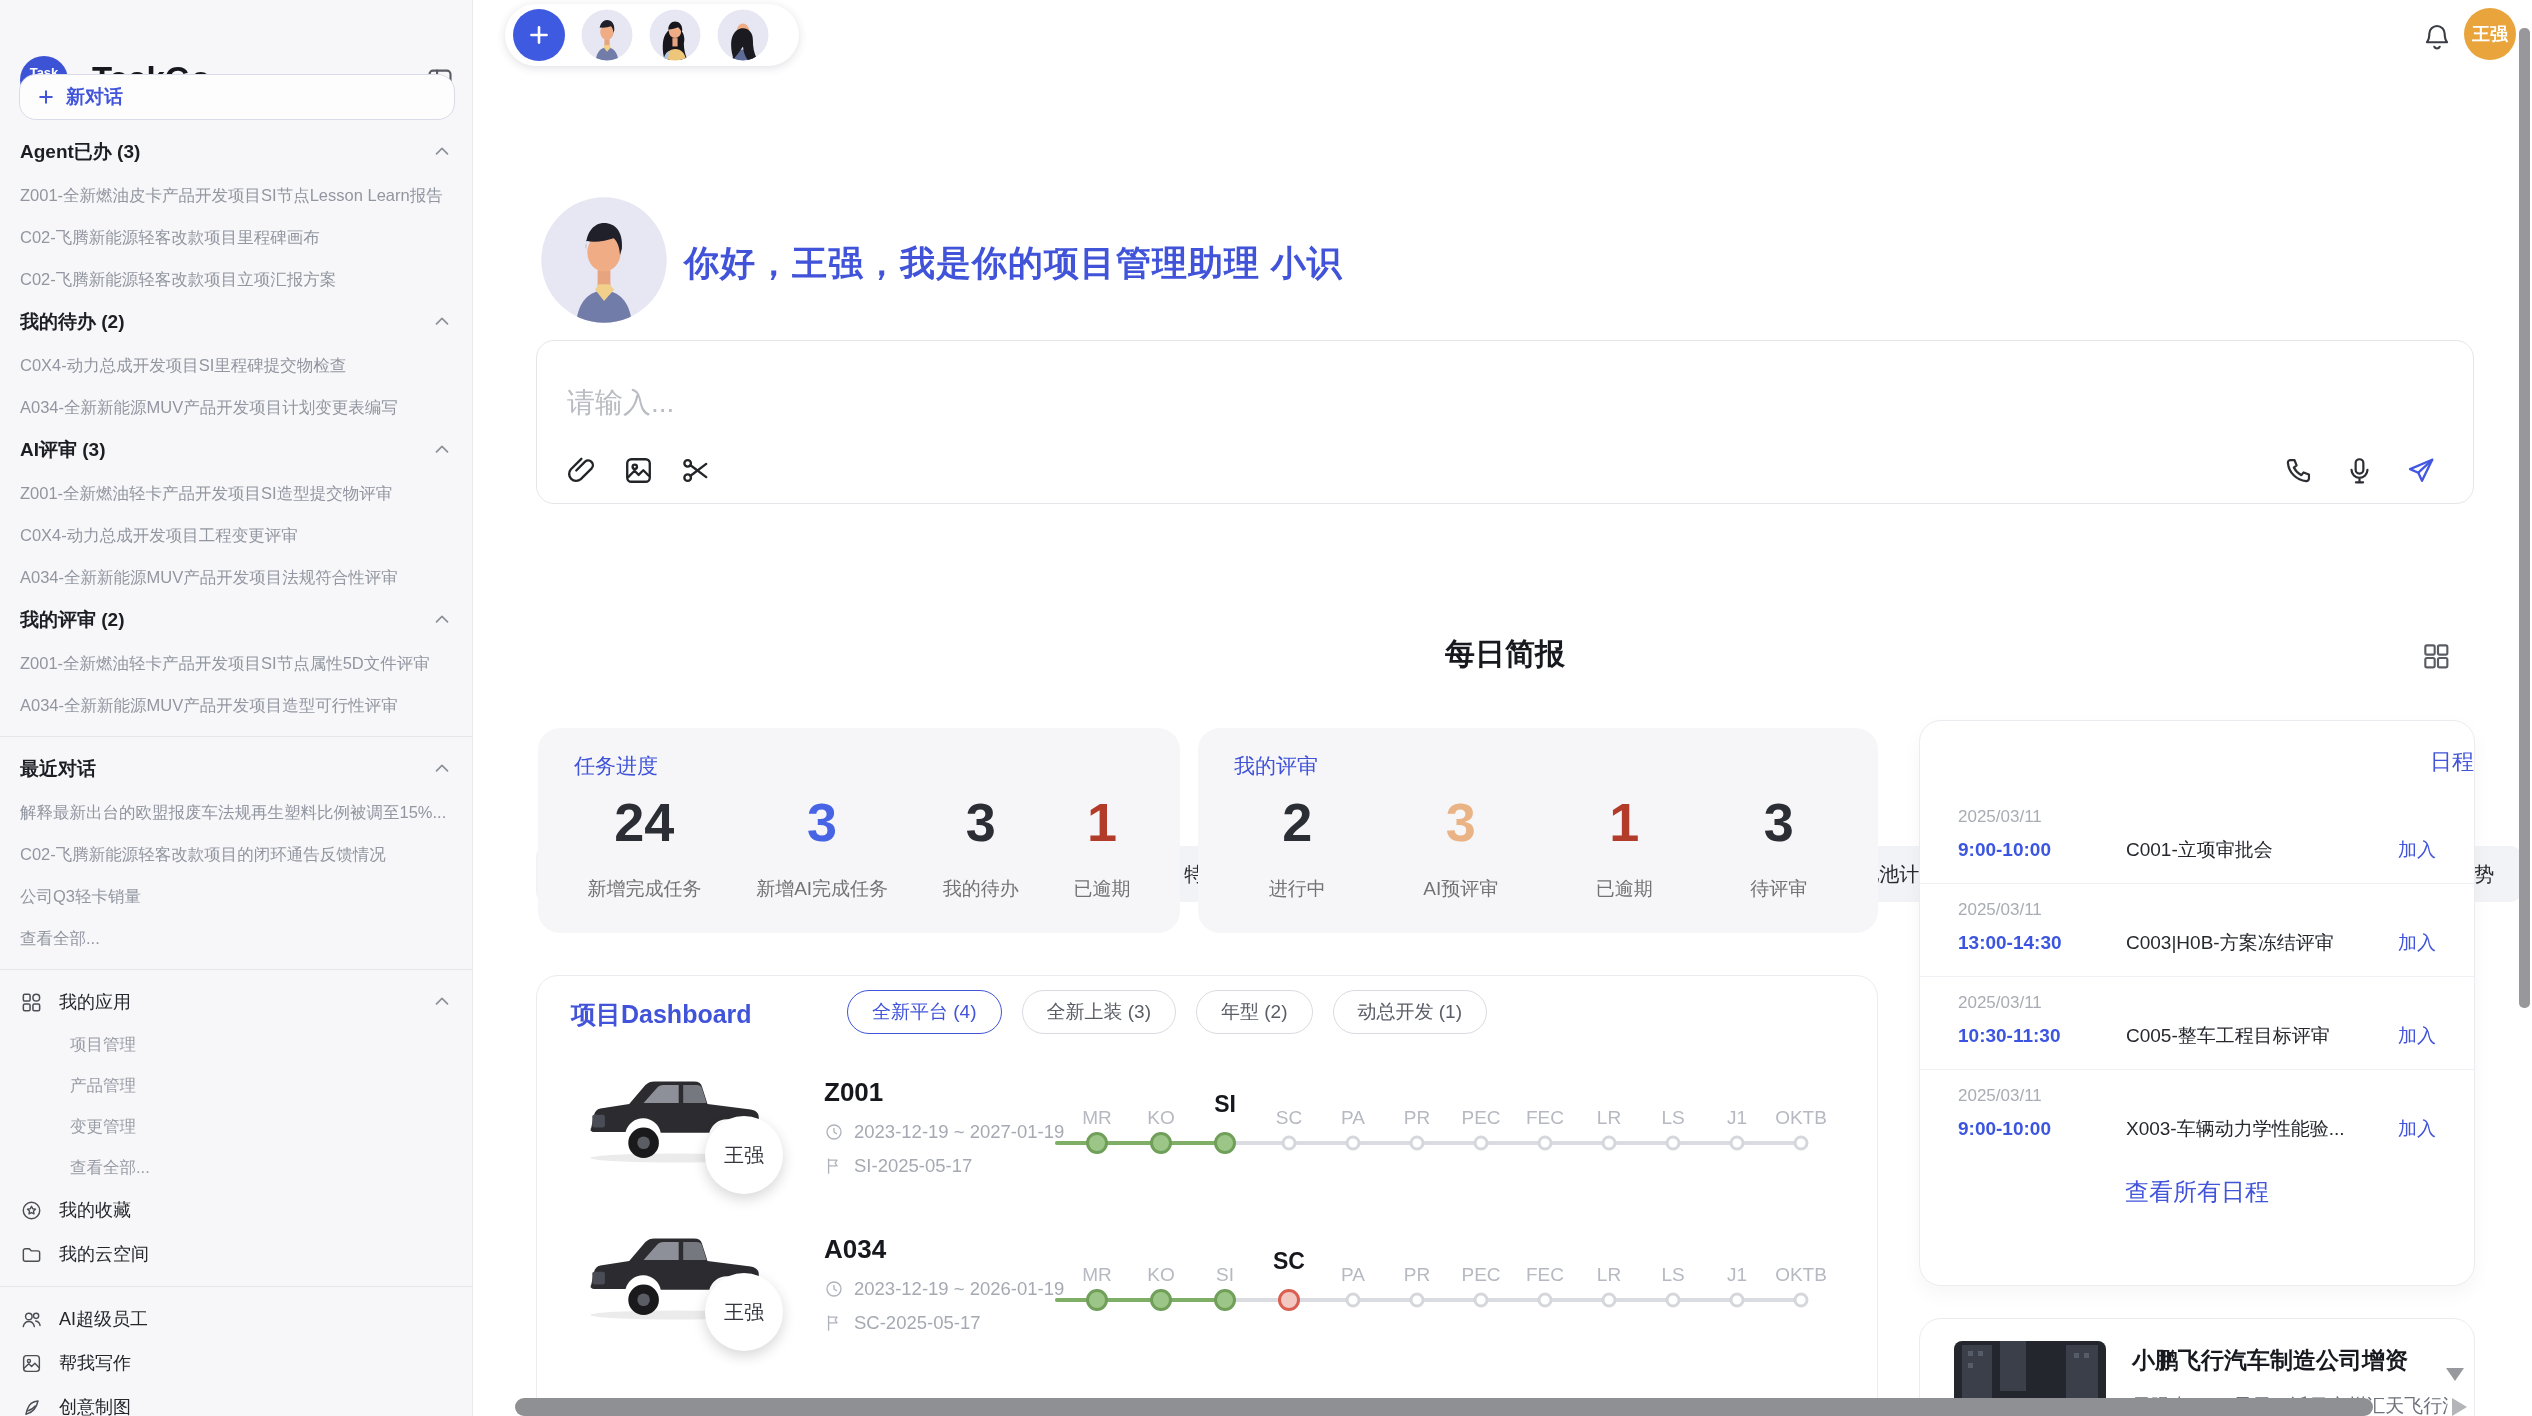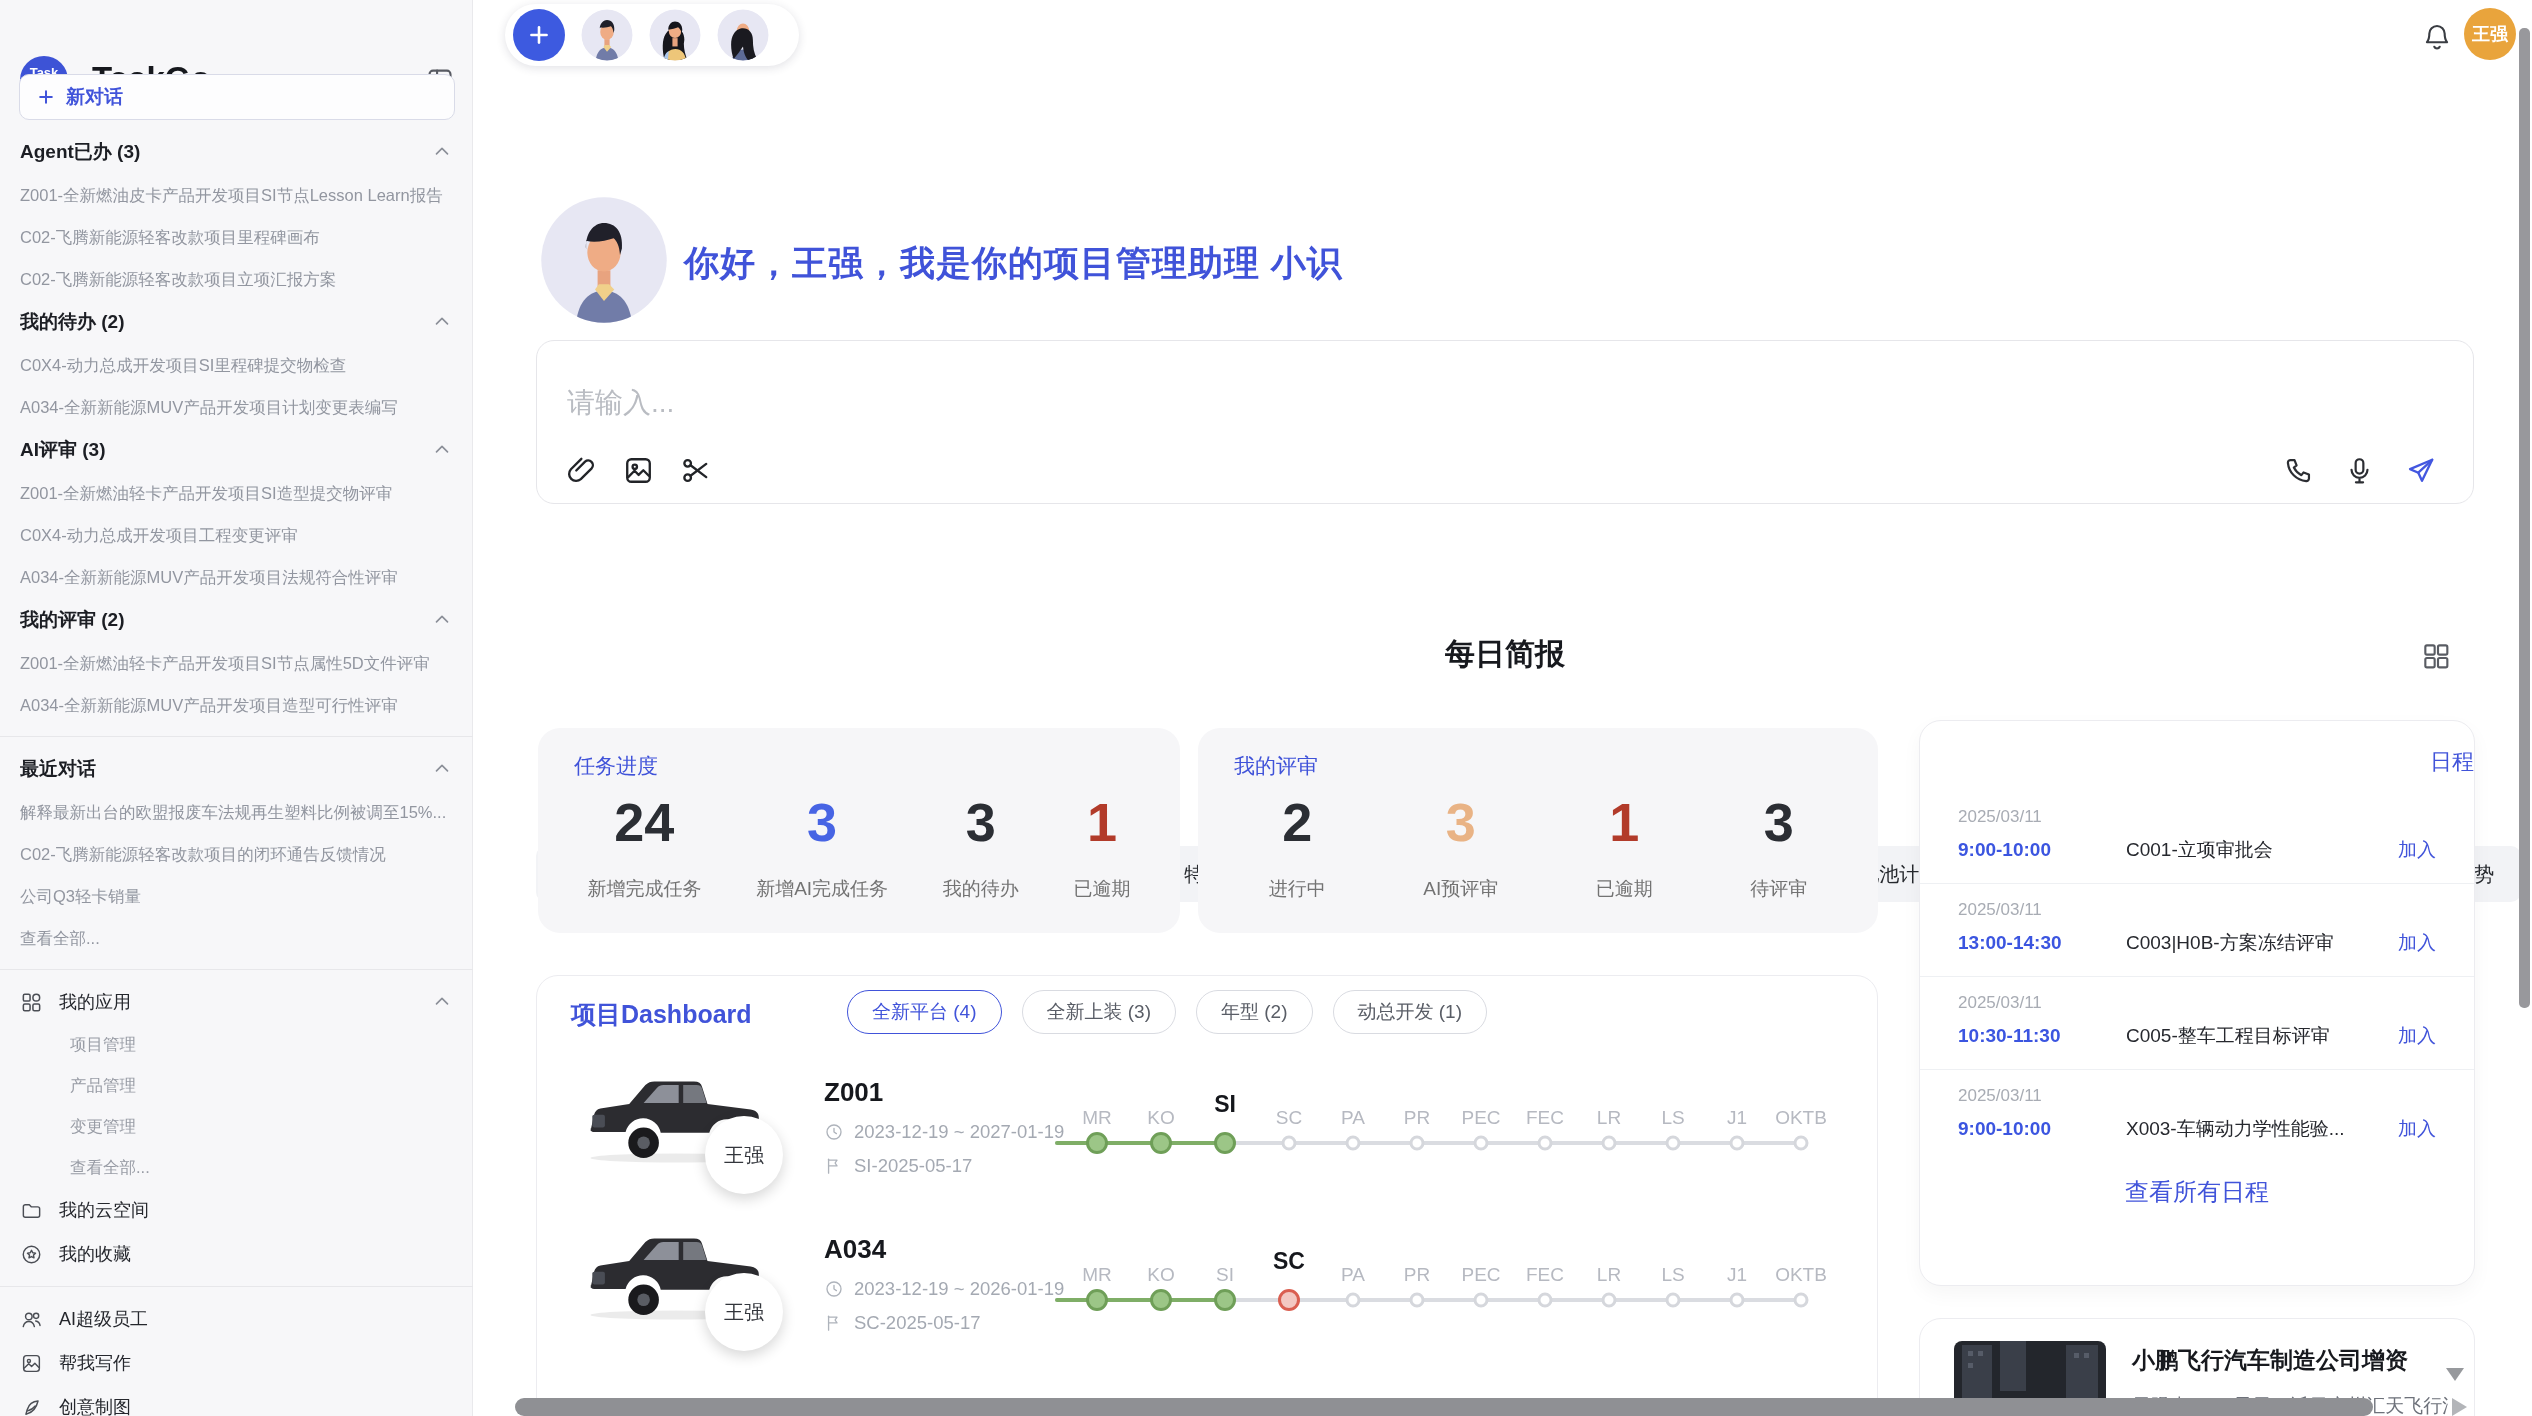--- a/index.html
+++ b/index.html
@@ -10,21 +10,21 @@
   
   .sidebar { position:absolute; left:0; top:0; width:473px; height:1416px;
     background:#f7f7f9; border-right:1px solid #e9e9ec; }
   .s-head { position:relative; height:72px;margin-top:44px; }
   .logo { position:absolute; left:20px; top:12px; width:48px; height:48px; border-radius:50%;
     background:#3d53d6; color:#fff; display:flex; flex-direction:column; align-items:center;
     justify-content:center; font-size:13px; line-height:14px; font-weight:600; }
   .s-title { position:absolute; left:92px; top:16px; font-size:33px; font-weight:700; color:#16181d; }
   .collapse-btn { position:absolute; right:18px; top:22px; width:28px; height:28px; color:#585b63; cursor:pointer; }
   .new-chat { position:absolute; left:19px; top:74px; width:436px; height:46px; border:1px solid #d9dbe8;
-    background:#fdfdfe; border-radius:10px; color:#4154da; font-size:19px; font-weight:600;
+    background:#fdfdfe; border-radius:17px; color:#4154da; font-size:19px; font-weight:600;
     display:flex; align-items:center; padding:2px 16px; gap:10px; cursor:pointer; }
   .new-chat .icon { width:20px; height:20px; }
   .side-scroll { position:absolute; left:0; top:130px; width:473px; bottom:0; overflow:hidden; }
   .sec-head { height:44px; display:flex; align-items:center; padding:0 20px;
     font-size:19px; font-weight:600; color:#1c1e24; }
   .sec-head .grow { flex:1; white-space:nowrap; overflow:hidden; text-overflow:ellipsis; }
   .chev { width:22px; height:22px; color:#8b8f98; flex:none; }
   .s-item { height:42px; line-height:42px; padding:0 20px; font-size:16.5px; color:#9296a0;
     white-space:nowrap; overflow:hidden; text-overflow:ellipsis; cursor:pointer; }
   .divider { height:1px; background:#e7e7ea; margin:10px 0; }
@@ -245,33 +245,33 @@
             </svg>
           </span>
         </div>
         <div class="sub-item">项目管理</div>
         <div class="sub-item">产品管理</div>
         <div class="sub-item">变更管理</div>
         <div class="sub-item">查看全部...</div>
         <div class="row-item">
           <span class="icon">
             <svg viewBox="0 0 24 24" fill="none" stroke="currentColor" stroke-width="1.5" stroke-linecap="round" stroke-linejoin="round">
-              <path d="M3.5 8a2 2 0 0 1 2-2h4.2l2 2.2H18.5a2 2 0 0 1 2 2V17a2 2 0 0 1-2 2h-13a2 2 0 0 1-2-2z"></path>
-            </svg>
-          </span>
-          <span>我的云空间</span>
+              <circle cx="12" cy="12" r="8.6"></circle>
+              <path d="M12 7.6l1.3 2.6 2.9.4-2.1 2 .5 2.9-2.6-1.4-2.6 1.4.5-2.9-2.1-2 2.9-.4z"></path>
+            </svg>
+          </span>
+          <span>我的收藏</span>
         </div>
         <div class="row-item">
           <span class="icon">
             <svg viewBox="0 0 24 24" fill="none" stroke="currentColor" stroke-width="1.5" stroke-linecap="round" stroke-linejoin="round">
-              <circle cx="12" cy="12" r="8.6"></circle>
-              <path d="M12 7.6l1.3 2.6 2.9.4-2.1 2 .5 2.9-2.6-1.4-2.6 1.4.5-2.9-2.1-2 2.9-.4z"></path>
-            </svg>
-          </span>
-          <span>我的收藏</span>
+              <path d="M3.5 8a2 2 0 0 1 2-2h4.2l2 2.2H18.5a2 2 0 0 1 2 2V17a2 2 0 0 1-2 2h-13a2 2 0 0 1-2-2z"></path>
+            </svg>
+          </span>
+          <span>我的云空间</span>
         </div>
         <div class="divider"></div>
         <div class="row-item">
           <span class="icon">
             <svg viewBox="0 0 24 24" fill="none" stroke="currentColor" stroke-width="1.5" stroke-linecap="round" stroke-linejoin="round">
               <circle cx="9.2" cy="8.8" r="3.4"></circle>
               <path d="M3.4 19.4c.7-3.4 3-5.3 5.8-5.3s5.1 1.9 5.8 5.3"></path>
               <circle cx="16.8" cy="8.2" r="2.7"></circle>
               <path d="M16.4 13.6c2.4.3 4 2 4.5 4.6"></path>
             </svg>

